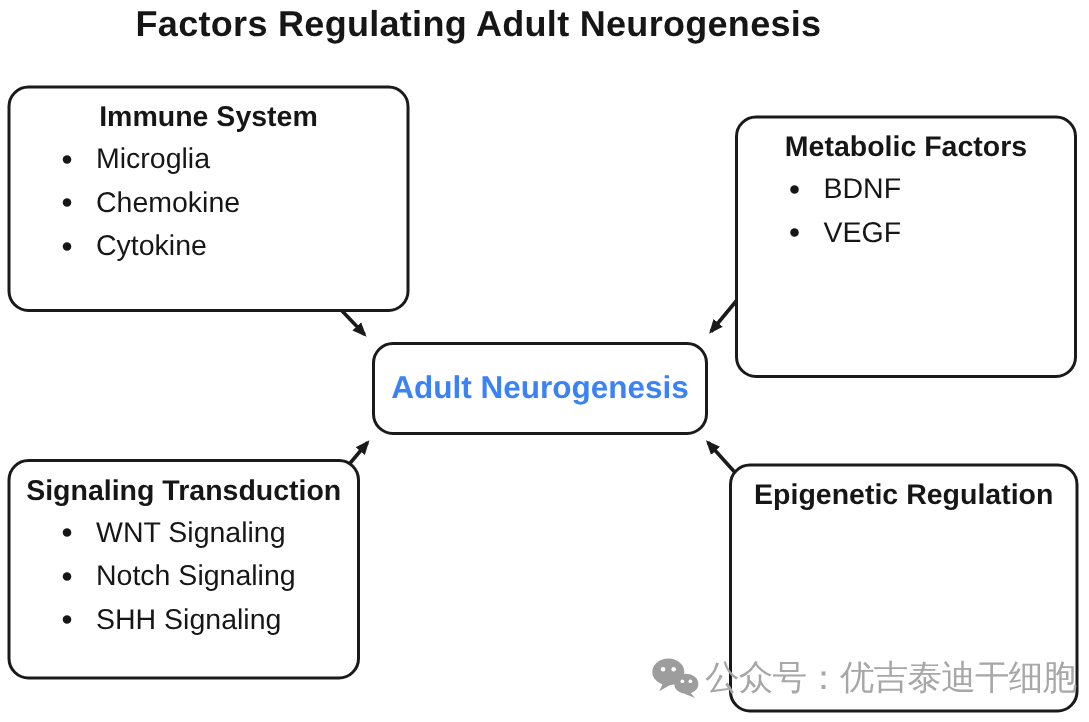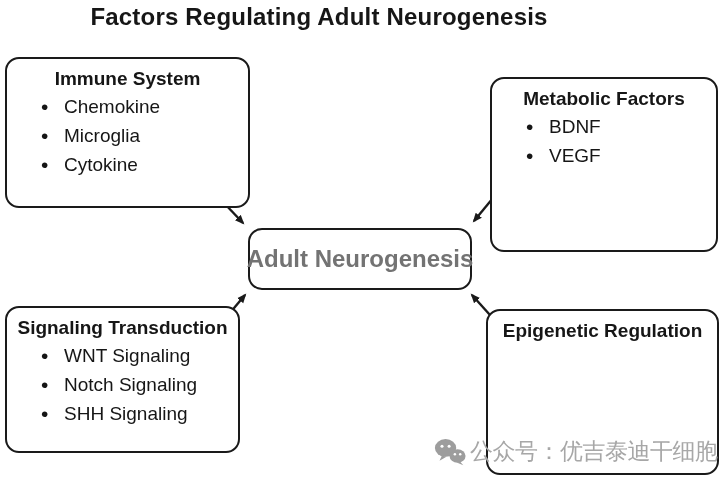--- a/index.html
+++ b/index.html
@@ -62,44 +62,44 @@
   }
   .factor-box li::before {
     content: "\2022";
     position: absolute;
     left: 34px;
     top: 0;
     font-size: 21px;
     line-height: 29px;
     color: #161616;
   }
-  #box-immune      { left: 5px;   top: 57px;  width: 245px; height: 151px; }
+  #box-immune      { left: 5px;   top: 57px;  width: 268px; height: 151px; }
   #box-metabolic   { left: 490px; top: 57px;  width: 228px; height: 175px; margin-top: 20px; }
   #box-signaling   { left: 5px;   top: 306px; width: 235px; height: 147px; }
   #box-epigenetic  { left: 486px; top: 309px; width: 233px; height: 166px; }
 
   #center-node {
     position: absolute;
     left: 248px;
     top: 228px;
     width: 224px;
     height: 62px;
     box-sizing: border-box;
     background: #ffffff;
     border: 2.5px solid #1a1a1a;
     border-radius: 14px;
     display: flex;
     align-items: center;
     justify-content: center;
   }
   #center-node .center-label {
-    font-size: 24px;
+    font-size: 21px;
     font-weight: 600;
     white-space: nowrap;
-    color: #737373;
+    color: #3b82f6;
   }
   #arrow-layer {
     position: absolute;
     left: 0;
     top: 0;
     z-index: 0;
     pointer-events: none;
   }
   #watermark {
     position: absolute;
@@ -135,22 +135,22 @@
     <line x1="224" y1="203" x2="243" y2="223" stroke="#1a1a1a" stroke-width="2.4" marker-end="url(#ah)"></line>
     <line x1="493" y1="198" x2="474" y2="221" stroke="#1a1a1a" stroke-width="2.4" marker-end="url(#ah)"></line>
     <line x1="229" y1="314" x2="245" y2="295" stroke="#1a1a1a" stroke-width="2.4" marker-end="url(#ah)"></line>
     <line x1="490" y1="315" x2="472" y2="295" stroke="#1a1a1a" stroke-width="2.4" marker-end="url(#ah)"></line>
   </svg>
 
   <div class="factor-box" id="box-immune">
     <div class="box-content">
       <h2>Immune System</h2>
       <ul>
+        <li>Microglia</li>
         <li>Chemokine</li>
-        <li>Microglia</li>
         <li>Cytokine</li>
       </ul>
     </div>
   </div>
 
   <div class="factor-box" id="box-metabolic">
     <div class="box-content">
       <h2>Metabolic Factors</h2>
       <ul>
         <li>BDNF</li>

